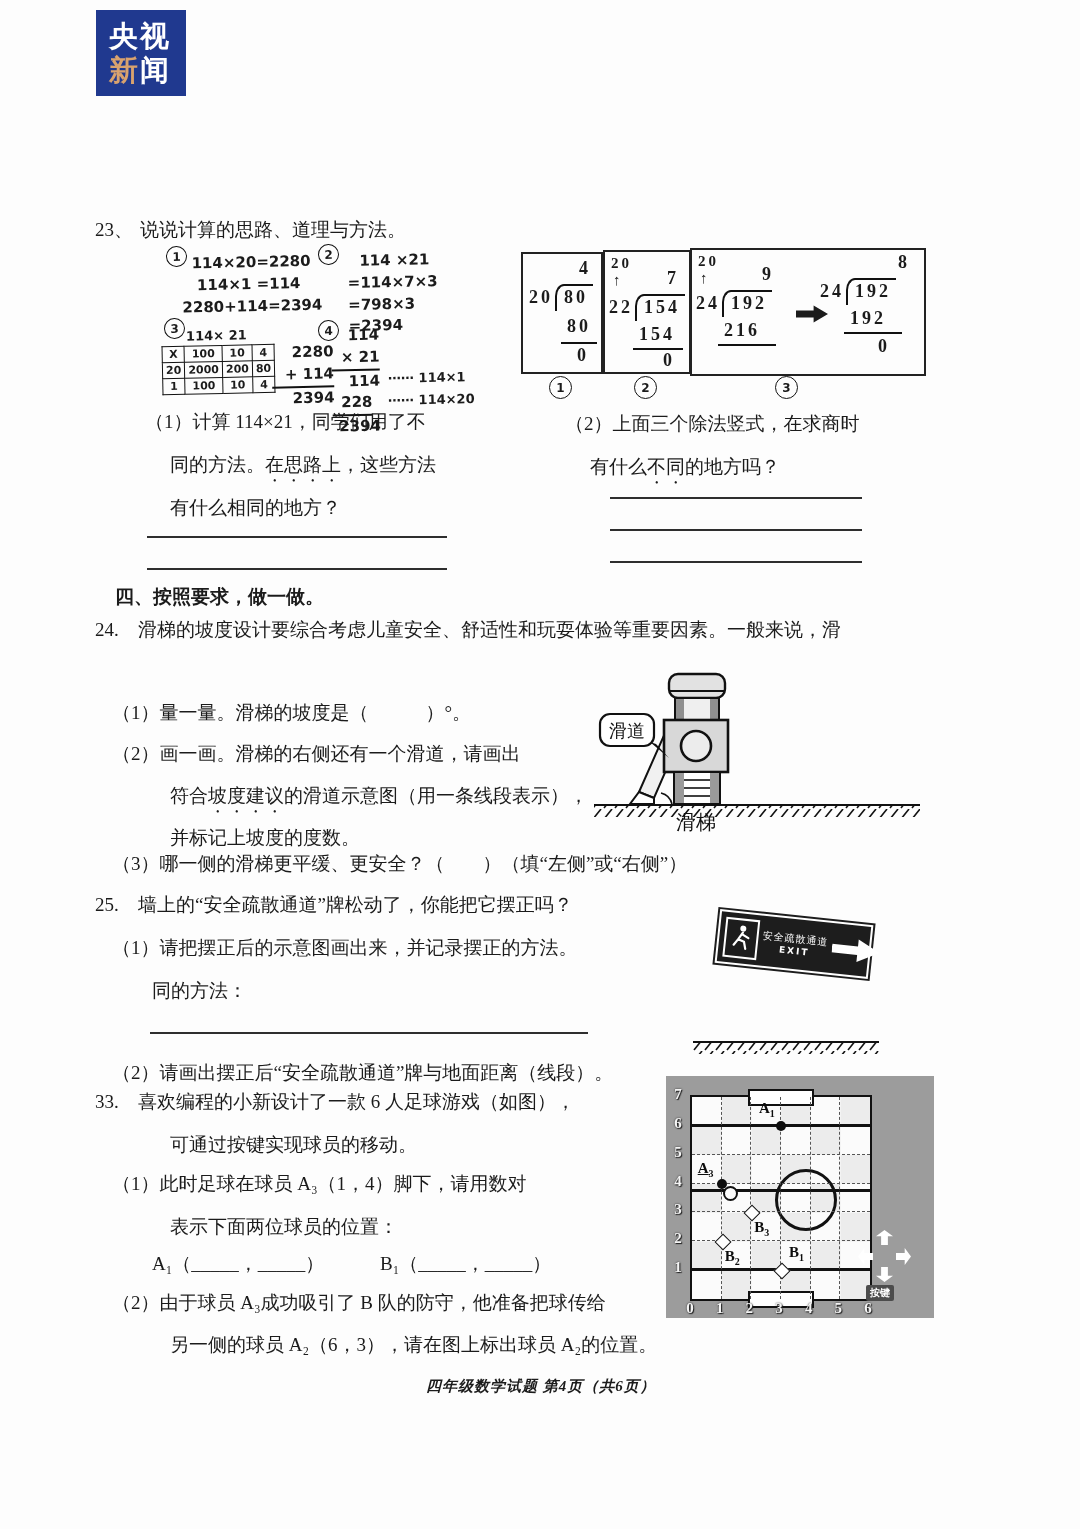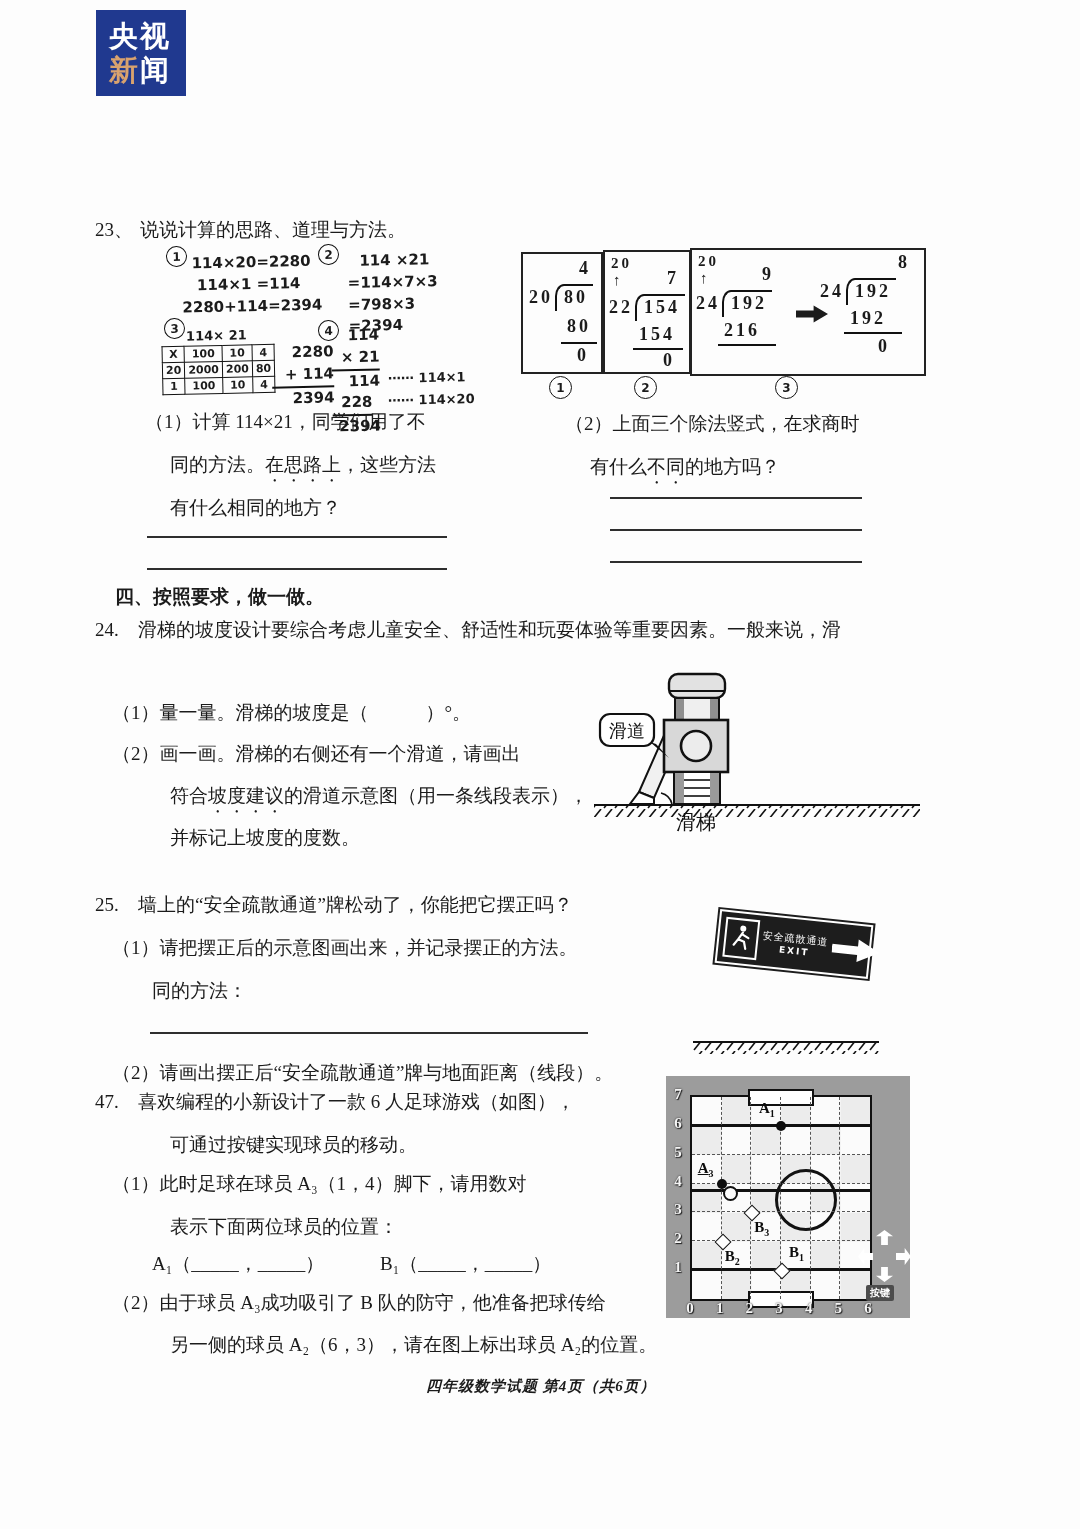--- a/index.html
+++ b/index.html
@@ -21,21 +21,21 @@
   
   .dbox{position:absolute;border:2px solid #222;background:#fdfdfd;}
   .dnum{position:absolute;font-family:"Liberation Serif",serif;font-weight:700;font-size:18px;
         letter-spacing:3px;white-space:nowrap;}
   .vinc{display:inline-block;border-left:2px solid #111;border-top:2px solid #111;
         border-top-left-radius:9px 12px;padding:1px 5px 3px 7px;margin-left:2px;}
   .dul{position:absolute;height:2px;background:#111;}
   .blockarrow{position:absolute;background:#1c1c1c;
         clip-path:polygon(0 32%,55% 32%,55% 8%,100% 50%,55% 92%,55% 68%,0 68%);}
   
-  #panel{position:absolute;left:666px;top:1076px;width:244px;height:242px;background:#9c9c9c;}
+  #panel{position:absolute;left:666px;top:1076px;width:268px;height:242px;background:#9c9c9c;}
   #field{position:absolute;left:24px;top:19px;width:178px;height:202px;border:2.5px solid #111;
          background-image:conic-gradient(#ececec 0 25%,#fbfbfb 0 50%,#ececec 0 75%,#fbfbfb 0);
          background-size:59.4px 57.8px;}
   .gline-v{position:absolute;top:0;bottom:0;width:0;border-left:1.5px dashed #555;}
   .gline-h{position:absolute;left:0;right:0;height:0;border-top:1.5px dashed #555;}
   .fline{position:absolute;left:0;right:0;height:3px;background:#111;}
   .goal{position:absolute;width:62px;height:13px;background:#fff;border:2px solid #111;left:56px;}
   .centercircle{position:absolute;left:83px;top:72px;width:56px;height:56px;border:3px solid #111;border-radius:50%;}
   .marker-dot{position:absolute;width:10px;height:10px;background:#0d0d0d;border-radius:50%;}
   .marker-diamond{position:absolute;width:10px;height:10px;background:#fff;border:1.8px solid #111;transform:rotate(45deg);}
@@ -193,20 +193,21 @@
   <div class="blankline" style="left:610px;top:561px;width:252px"></div>
 
   <div class="abs t bold" style="left:95px;top:585px">四、按照要求，做一做。</div>
 
   <div class="abs t" style="left:95px;top:618px">24.</div>
   <div class="abs t" style="left:138px;top:618px">滑梯的坡度设计要综合考虑儿童安全、舒适性和玩耍体验等重要因素。一般来说，滑</div>
   <div class="abs t" style="left:112px;top:701px">（1）量一量。滑梯的坡度是（　　　）°。</div>
   <div class="abs t" style="left:112px;top:742px">（2）画一画。滑梯的右侧还有一个滑道，请画出</div>
   <div class="abs t" style="left:170px;top:784px"><span>符合</span><span class="emph">坡度建议</span><span>的滑道示意图（用一条线段表示），</span></div>
   <div class="abs t" style="left:170px;top:826px">并标记上坡度的度数。</div>
+  <div class="abs t" style="left:112px;top:852px">（3）哪一侧的滑梯更平缓、更安全？（　　）（填“左侧”或“右侧”）</div>
 
   <svg class="abs" style="left:592px;top:666px" width="330" height="178" viewBox="0 0 330 178">
     <defs>
       <pattern id="hatch" width="11" height="11" patternUnits="userSpaceOnUse">
         <line x1="9" y1="0" x2="1" y2="10" stroke="#111" stroke-width="1.6"></line>
       </pattern>
     </defs>
     <line x1="2" y1="139" x2="328" y2="139" stroke="#111" stroke-width="2.2"></line>
     <rect x="2" y="140" width="326" height="11" fill="url(#hatch)"></rect>
     <polygon points="77,58 91,65 62,132 47,126" fill="#f1f1f1" stroke="#111" stroke-width="2"></polygon>
@@ -250,21 +251,21 @@
       <div class="signexit">EXIT</div>
     </div>
     <div class="signarrow"></div>
   </div>
 
   <svg class="abs" style="left:693px;top:1040px" width="186" height="16" viewBox="0 0 186 16">
     <line x1="0" y1="2" x2="186" y2="2" stroke="#111" stroke-width="2"></line>
     <rect x="0" y="3" width="186" height="11" fill="url(#hatch)"></rect>
   </svg>
 
-  <div class="abs t" style="left:95px;top:1090px">47.</div>
+  <div class="abs t" style="left:95px;top:1090px">33.</div>
   <div class="abs t" style="left:138px;top:1090px">喜欢编程的小新设计了一款 6 人足球游戏（如图），</div>
   <div class="abs t" style="left:170px;top:1133px">可通过按键实现球员的移动。</div>
   <div class="abs t" style="left:112px;top:1172px">（1）此时足球在球员 A₃（1，4）脚下，请用数对</div>
   <div class="abs t" style="left:170px;top:1215px">表示下面两位球员的位置：</div>
   <div class="abs t" style="left:152px;top:1252px">A₁（_____，_____）</div>
   <div class="abs t" style="left:380px;top:1252px">B₁（_____，_____）</div>
   <div class="abs t" style="left:112px;top:1291px">（2）由于球员 A₃成功吸引了 B 队的防守，他准备把球传给</div>
   <div class="abs t" style="left:170px;top:1333px">另一侧的球员 A₂（6，3），请在图上标出球员 A₂的位置。</div>
 
   <div id="panel">

